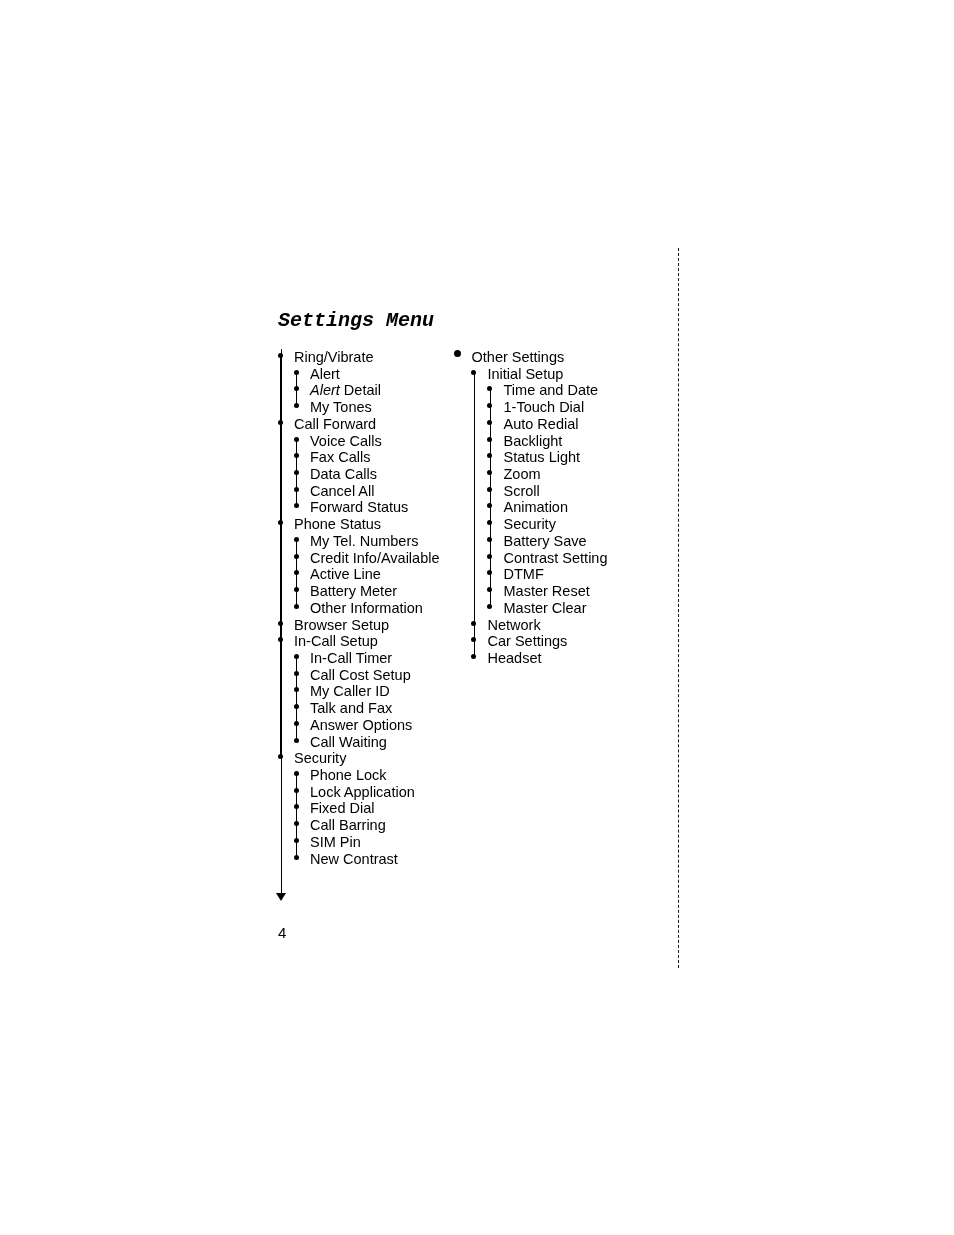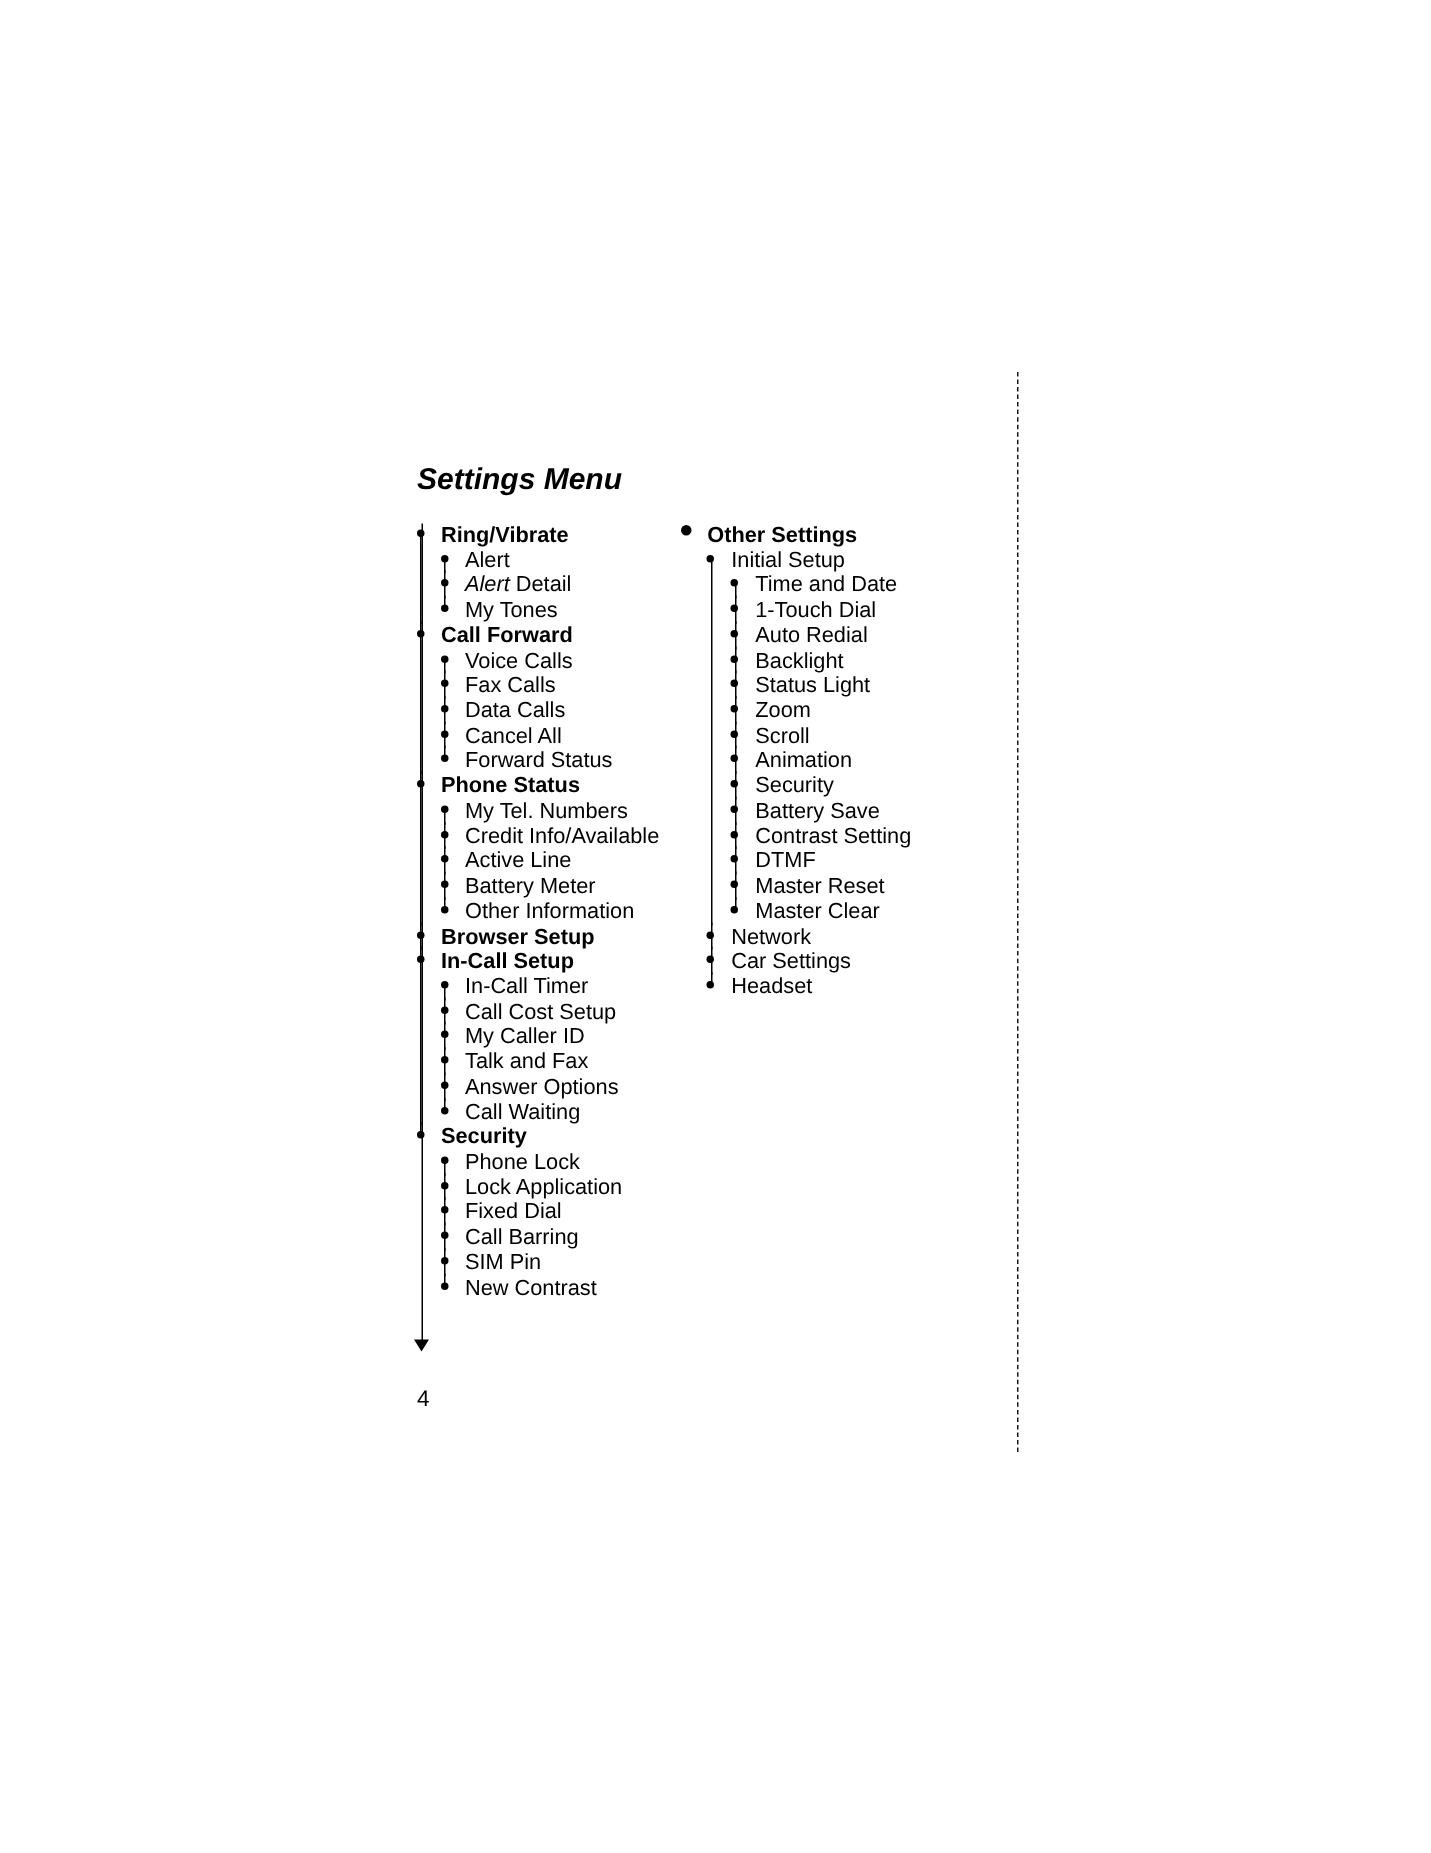--- a/index.html
+++ b/index.html
@@ -14,21 +14,21 @@
     line-height: 1.05;
     position: relative;
   }
   .page {
     position: absolute;
     left: 278px;
     top: 310px;
     width: 400px;
   }
   .title {
-    font-family: Liberation Sans, sans-serif;
+    font-family: Liberation Mono, monospace;
     font-weight: 900;
     font-style: italic;
     font-size: 20px;
     margin-bottom: 18px;
   }
   .columns {
     display: flex;
     gap: 32px;
     align-items: flex-start;
   }
@@ -72,21 +72,21 @@
   .subtree > li > .dot,
   .subsubtree > li > .dot {
     position: absolute;
     left: -0.5px;
     top: 4px;
     width: 5px;
     height: 5px;
     background: #000;
     border-radius: 50%;
   }
-  .bold { font-weight: 700; }
+  .bold { font-weight: 400; }
   .italic { font-style: italic; }
   .label { display: inline-block; padding: 0.5px 0; font-size: 14.5px; }
 
   
   .top-bullet {
     position: absolute;
     left: -18px;
     top: 1px;
     width: 7px;
     height: 7px;

